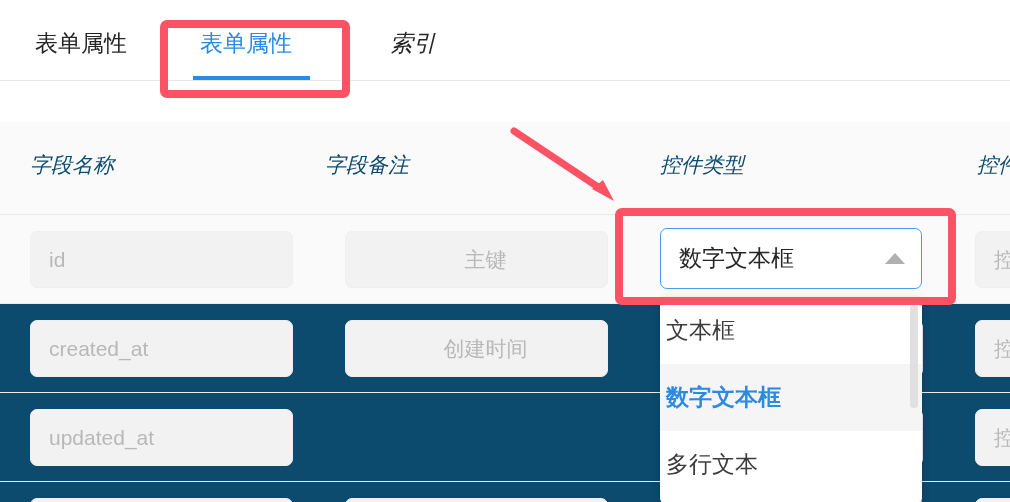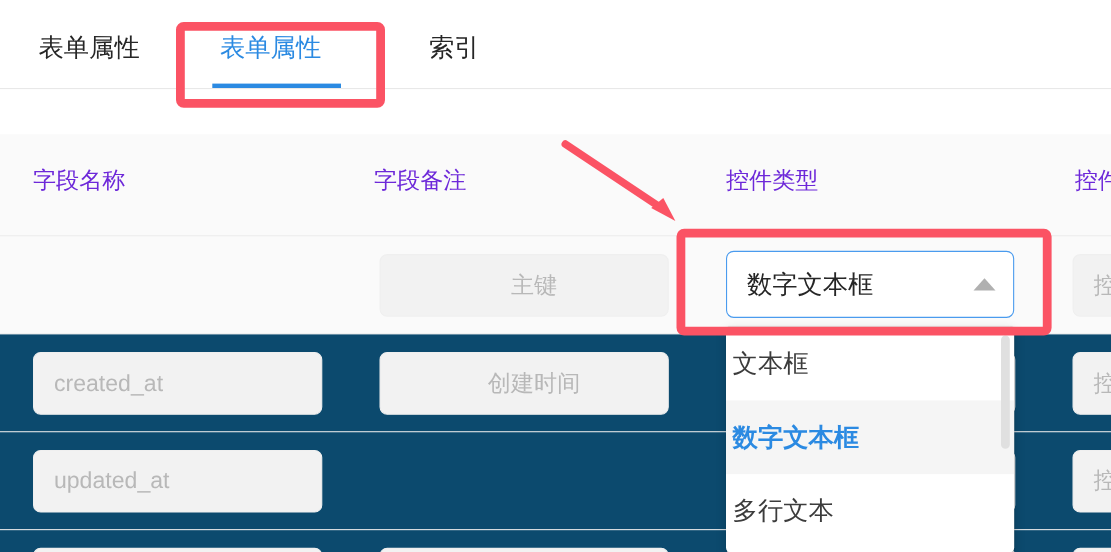--- a/index.html
+++ b/index.html
@@ -36,21 +36,21 @@
     position: absolute;
     top: 26px;
     font-size: 23px;
     line-height: 34px;
     color: #262626;
     white-space: nowrap;
     cursor: pointer;
   }
   .tab-0 { left: 35px; }
   .tab-1 { left: 200px; color: #2b8ae2; }
-  .tab-2 { left: 390px; }
+  .tab-2 { left: 390px; font-style: italic; }
   .tab-active-bar {
     position: absolute;
     left: 193px;
     top: 76px;
     width: 117px;
     height: 4px;
     background: #2b8ae2;
   }
 
   
@@ -66,25 +66,26 @@
     height: 93px;
     background: #fafafa;
     border-bottom: 1px solid #e8e8e8;
     box-sizing: border-box;
   }
   .th {
     position: absolute;
     top: 28px;
     font-size: 21px;
     line-height: 30px;
-    color: #6d28d9;
-    white-space: nowrap;
+    color: #0c4a6e;
+    white-space: nowrap;
+    font-style: italic;
   }
   .th-0 { left: 30px; }
-  .th-1 { left: 340px; }
+  .th-1 { left: 325px; }
   .th-2 { left: 660px; }
   .th-3 { left: 977px; }
 
   .trow {
     position: relative;
     height: 89px;
     border-bottom: 1px solid #ececec;
     box-sizing: border-box;
     background: #0c4a6e;
   }
@@ -238,20 +239,21 @@
   <div class="table">
 
     <div class="thead">
       <div class="th th-0">字段名称</div>
       <div class="th th-1">字段备注</div>
       <div class="th th-2">控件类型</div>
       <div class="th th-3">控件</div>
     </div>
 
     <div class="trow hovered">
+      <div class="cell-input col-0">id</div>
       <div class="cell-input col-1">主键</div>
       <div class="cell-input col-3">控</div>
     </div>
 
     <div class="trow">
       <div class="cell-input col-0">created_at</div>
       <div class="cell-input col-1">创建时间</div>
       <div class="cell-input col-2"></div>
       <div class="cell-input col-3">控</div>
     </div>

